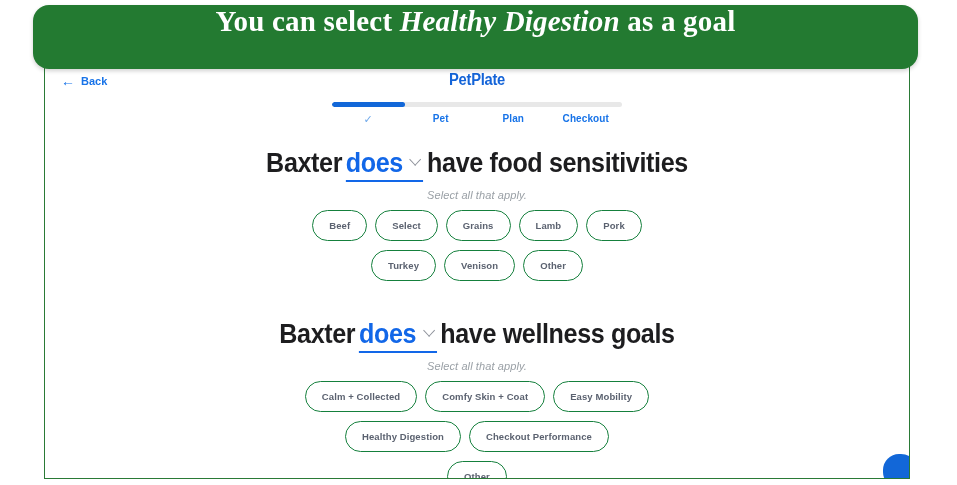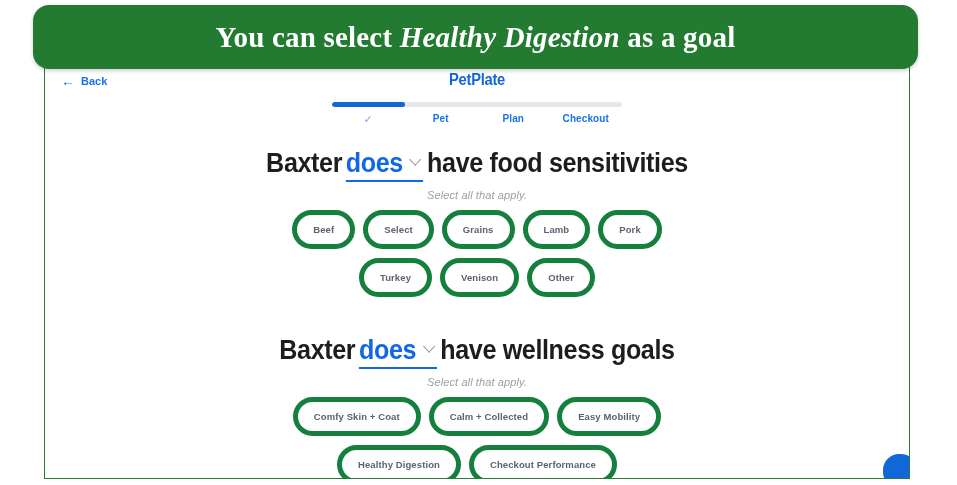--- a/index.html
+++ b/index.html
@@ -18,21 +18,21 @@
   
   #banner {
     position: absolute;
     left: 33px;
     top: 5px;
     width: 885px;
     height: 64px;
     background: #237a31;
     border-radius: 16px;
     display: flex;
-    align-items: center;
+    align-items: flex-start;
     justify-content: center;
     box-shadow: 0 2px 4px rgba(0,0,0,0.18);
     z-index: 20;
   }
   #banner-text {
     color: #ffffff;
     font-family: "Liberation Serif", serif;
     font-size: 29px;
     font-weight: 700;
     letter-spacing: 0.2px;
@@ -178,21 +178,21 @@
   }
 
   
   .pill-row {
     display: flex;
     justify-content: center;
     gap: 8px;
     margin-top: 9px;
   }
   .pill {
-    border: 5px solid #15803d;
+    border: 1px solid #15803d;
     border-radius: 999px;
     background: #ffffff;
     color: #5b6270;
     font-size: 9.5px;
     font-weight: 700;
     padding: 9px 16px;
     white-space: nowrap;
     cursor: pointer;
     letter-spacing: 0.1px;
   }
@@ -268,22 +268,22 @@
   </div>
 
   <div class="question-block" id="block-goals">
     <div class="q-heading">
       <span>Baxter</span><span class="sel-wrap"><span class="sel">does</span><span class="caret"></span></span><span>have wellness goals</span>
     </div>
     <div class="q-sub">Select all that apply.</div>
 
     <div id="goal-pills">
       <div class="pill-row">
+        <div class="pill">Calm + Collected</div>
         <div class="pill">Comfy Skin + Coat</div>
-        <div class="pill">Calm + Collected</div>
         <div class="pill">Easy Mobility</div>
       </div>
       <div class="pill-row">
         <div class="pill">Healthy Digestion</div>
         <div class="pill">Checkout Performance</div>
       </div>
       <div class="pill-row">
         <div class="pill">Other</div>
       </div>
     </div>

